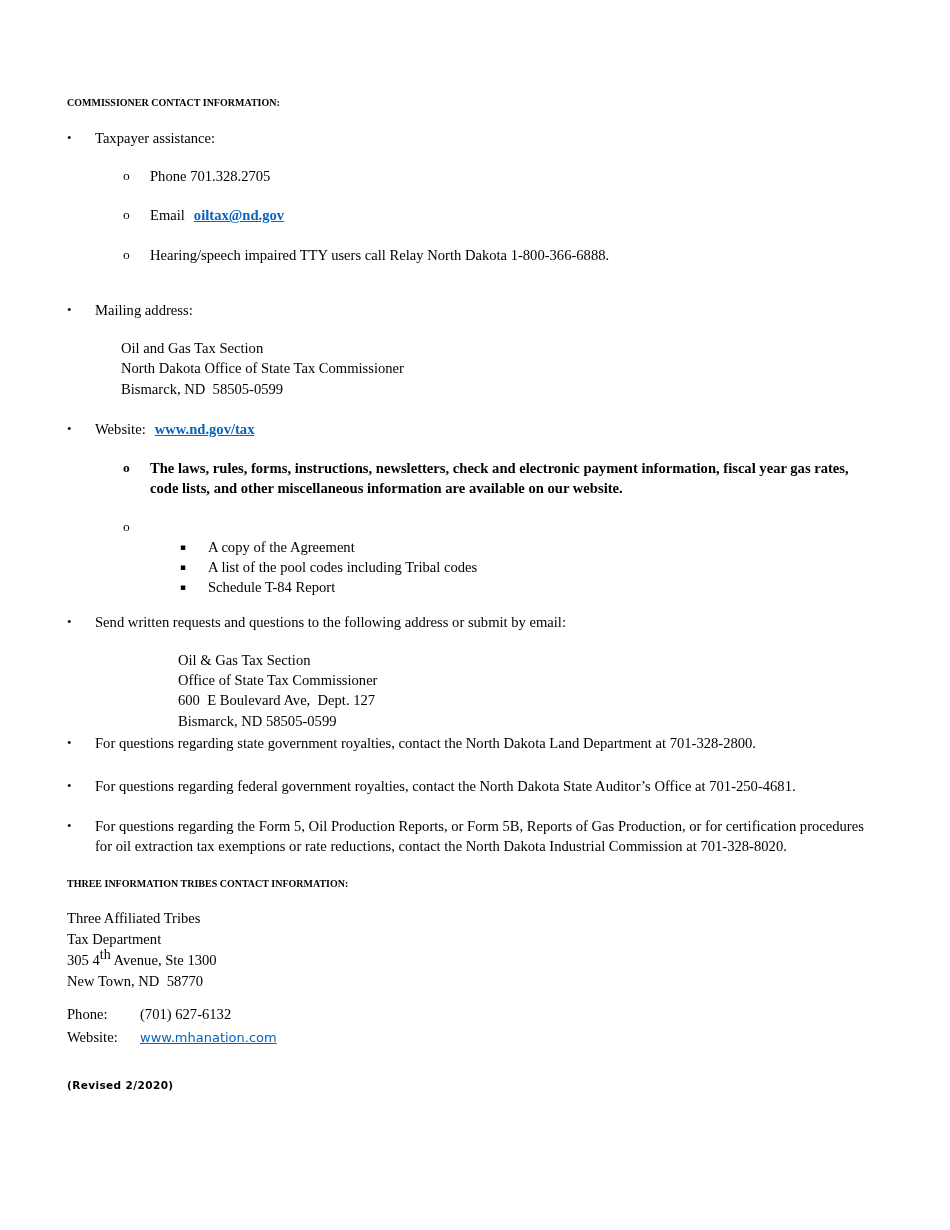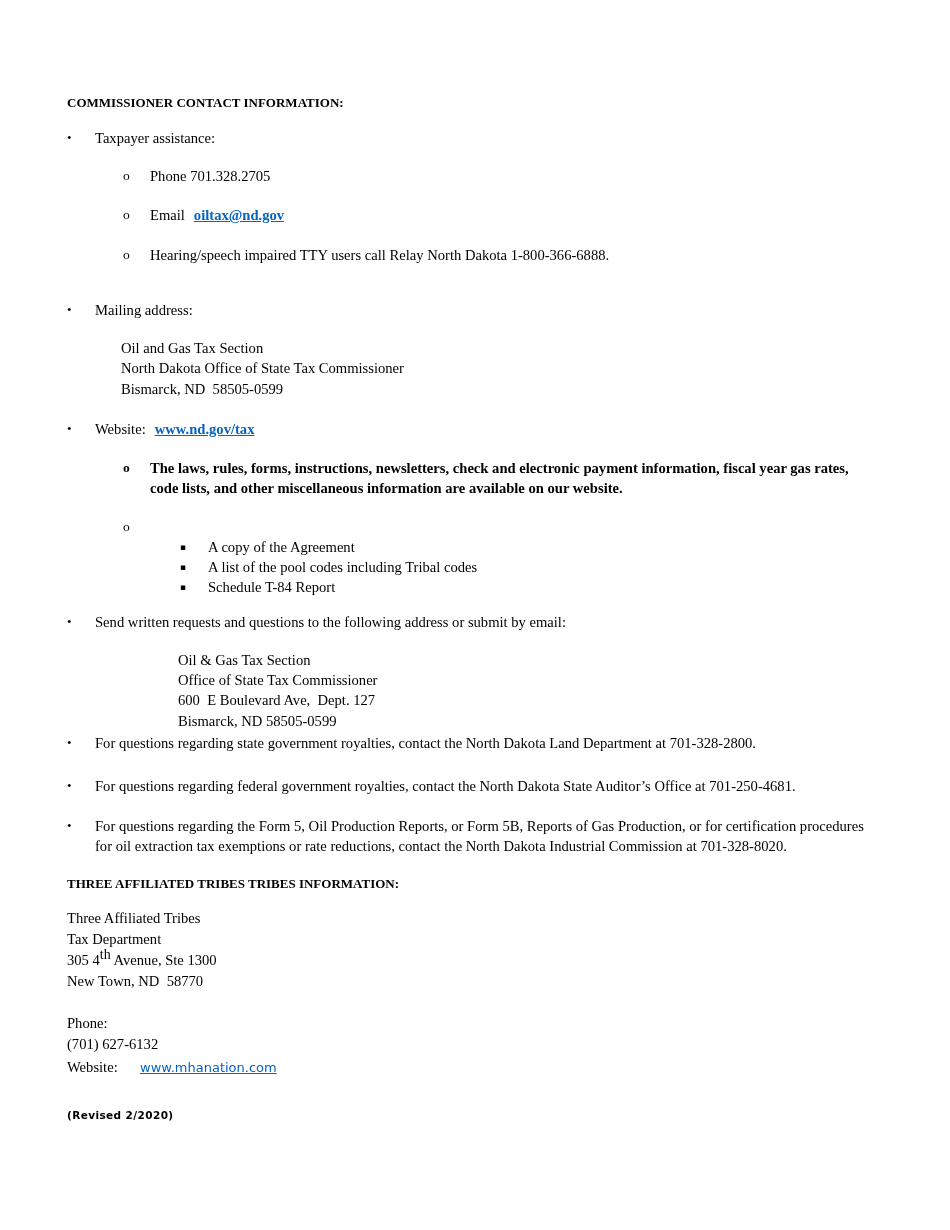--- a/index.html
+++ b/index.html
@@ -5,21 +5,21 @@
   :root { --link: #0563C1; --ink: #000000; }
   * { margin: 0; padding: 0; box-sizing: border-box; }
   html, body { background: #ffffff; }
   body {
     width: 950px; height: 1230px; margin: 0 auto;
     font-family: "Liberation Serif", serif;
     font-size: 14.6px; line-height: 20px; color: var(--ink);
   }
   .page { padding: 93px 82px 0 67px; }
 
-  .h { font-size: 13px; font-weight: bold; line-height: 20px; }
+  .h { font-size: 10px; font-weight: bold; line-height: 20px; }
 
   .li { display: flex; align-items: flex-start; }
   .li .mk { flex: 0 0 auto; }
   .l1 .mk { width: 28px; }
   .l2 { margin-left: 56px; }
   .l2 .mk { width: 27px; }
   .l3 { margin-left: 111px; }
   .l3 .mk { width: 30px; padding-left: 2px; }
   .mk.disc { font-size: 13px; }
   .mk.circle { font-size: 13.5px; }
@@ -40,21 +40,21 @@
     font-family: "DejaVu Sans", sans-serif; font-weight: normal; font-size: 13px;
   }
 
   .mt2  { margin-top: 2px; }
   .mt12 { margin-top: 30px; }
   .mt14 { margin-top: 14px; }
   .mt15 { margin-top: 15px; }
   .mt18 { margin-top: 18px; }
   .mt19 { margin-top: 19px; }
   .mt20 { margin-top: 20px; }
-  .mt21 { margin-top: 21px; flex-direction: column; }
+  .mt21 { margin-top: 12px; }
   .mt23 { margin-top: 23px; }
   .mt35 { margin-top: 35px; }
 
   .plain div { line-height: 21px; }
   sup { font-size: 14px; vertical-align: super; line-height: 0; }
 
   .crow { display: flex; line-height: 21px; }
   .crow .clabel { width: 73px; flex: 0 0 auto; }
 
   .revised {
@@ -147,21 +147,21 @@
   <div class="li l1 mt23">
     <span class="mk disc">•</span>
     <span class="t">For questions regarding federal government royalties, contact the North Dakota State Auditor’s Office at 701-250-4681.</span>
   </div>
 
   <div class="li l1 mt20">
     <span class="mk disc">•</span>
     <span class="t">For questions regarding the Form 5, Oil Production Reports, or Form 5B, Reports of Gas Production, or for certification procedures for oil extraction tax exemptions or rate reductions, contact the North Dakota Industrial Commission at 701-328-8020.</span>
   </div>
 
-  <h1 class="h mt18">THREE AFFILIATED TRIBES TRIBES INFORMATION:</h1>
+  <h1 class="h mt18">THREE INFORMATION TRIBES CONTACT INFORMATION:</h1>
 
   <div class="plain mt14">
     <div class="t">Three Affiliated Tribes</div>
     <div class="t">Tax Department</div>
     <div><span class="t">305 4</span><sup>th</sup><span class="t"> Avenue, Ste 1300</span></div>
     <div class="t">New Town, ND  58770</div>
   </div>
 
   <div class="crow mt21">
     <span class="clabel">Phone:</span>

